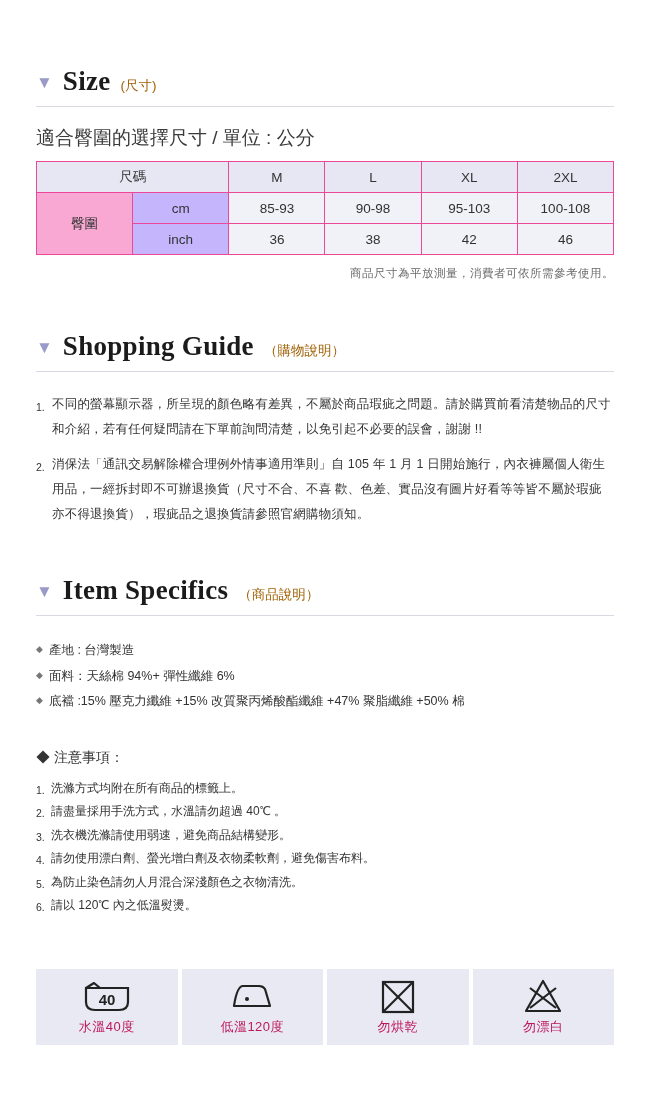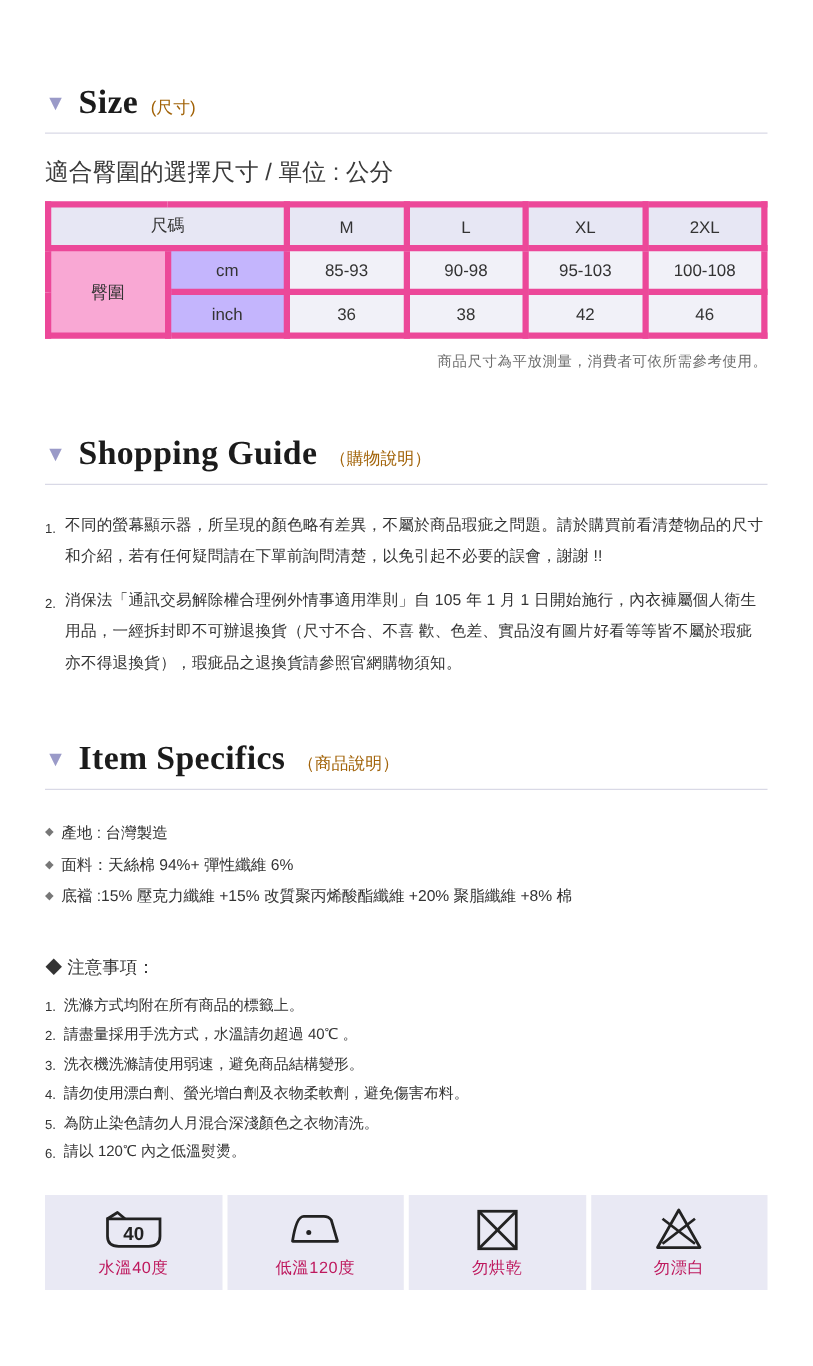--- a/index.html
+++ b/index.html
@@ -62,21 +62,21 @@
     font-size: 19px;
     color: #3a3a3a;
     margin: 18px 0 10px 0;
   }
   table.size-table {
     border-collapse: collapse;
     width: 100%;
     table-layout: fixed;
   }
   table.size-table td {
-    border: 5px solid #ec4899;
+    border: 1px solid #ec4899;
     text-align: center;
     font-size: 13.5px;
     color: #333333;
     height: 30px;
     padding: 0;
   }
   .cell-head {
     background: #e7e7f4;
     font-weight: normal;
   }
@@ -172,20 +172,21 @@
   }
   .care-cell {
     background: #e9e9f4;
     flex: 1;
     height: 76px;
     display: flex;
     flex-direction: column;
     align-items: center;
     justify-content: center;
     gap: 2px;
+    margin-top: 29px;
   }
   .care-glyph {
     height: 38px;
     display: flex;
     align-items: center;
     justify-content: center;
   }
   .care-label {
     font-size: 13px;
     color: #be185d;
@@ -266,21 +267,21 @@
     <div class="sec-rule"></div>
 
     <ul class="spec-list">
       <li>
         <span class="diamond">◆</span><span>產地 : 台灣製造</span>
       </li>
       <li>
         <span class="diamond">◆</span><span>面料：天絲棉 94%+ 彈性纖維 6%</span>
       </li>
       <li>
-        <span class="diamond">◆</span><span>底襠 :15% 壓克力纖維 +15% 改質聚丙烯酸酯纖維 +20% 聚脂纖維 +8% 棉</span>
+        <span class="diamond">◆</span><span>底襠 :15% 壓克力纖維 +15% 改質聚丙烯酸酯纖維 +47% 聚脂纖維 +50% 棉</span>
       </li>
     </ul>
 
     <div class="notice-title">◆ 注意事項：</div>
 
     <ul class="notice-list">
       <li>
         <span class="notice-num">1.</span>
         <span>洗滌方式均附在所有商品的標籤上。</span>
       </li>

